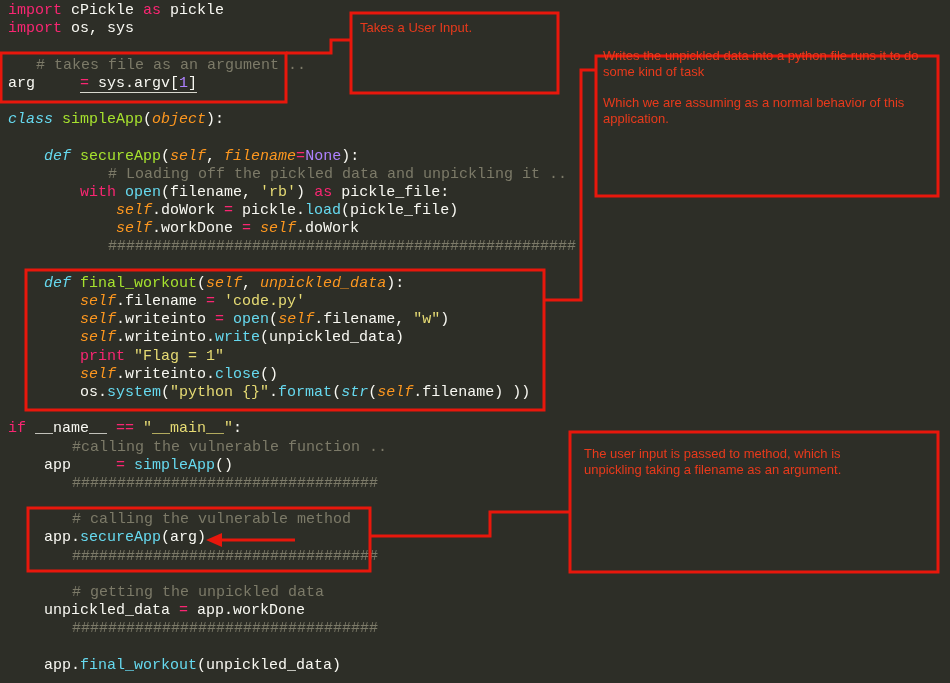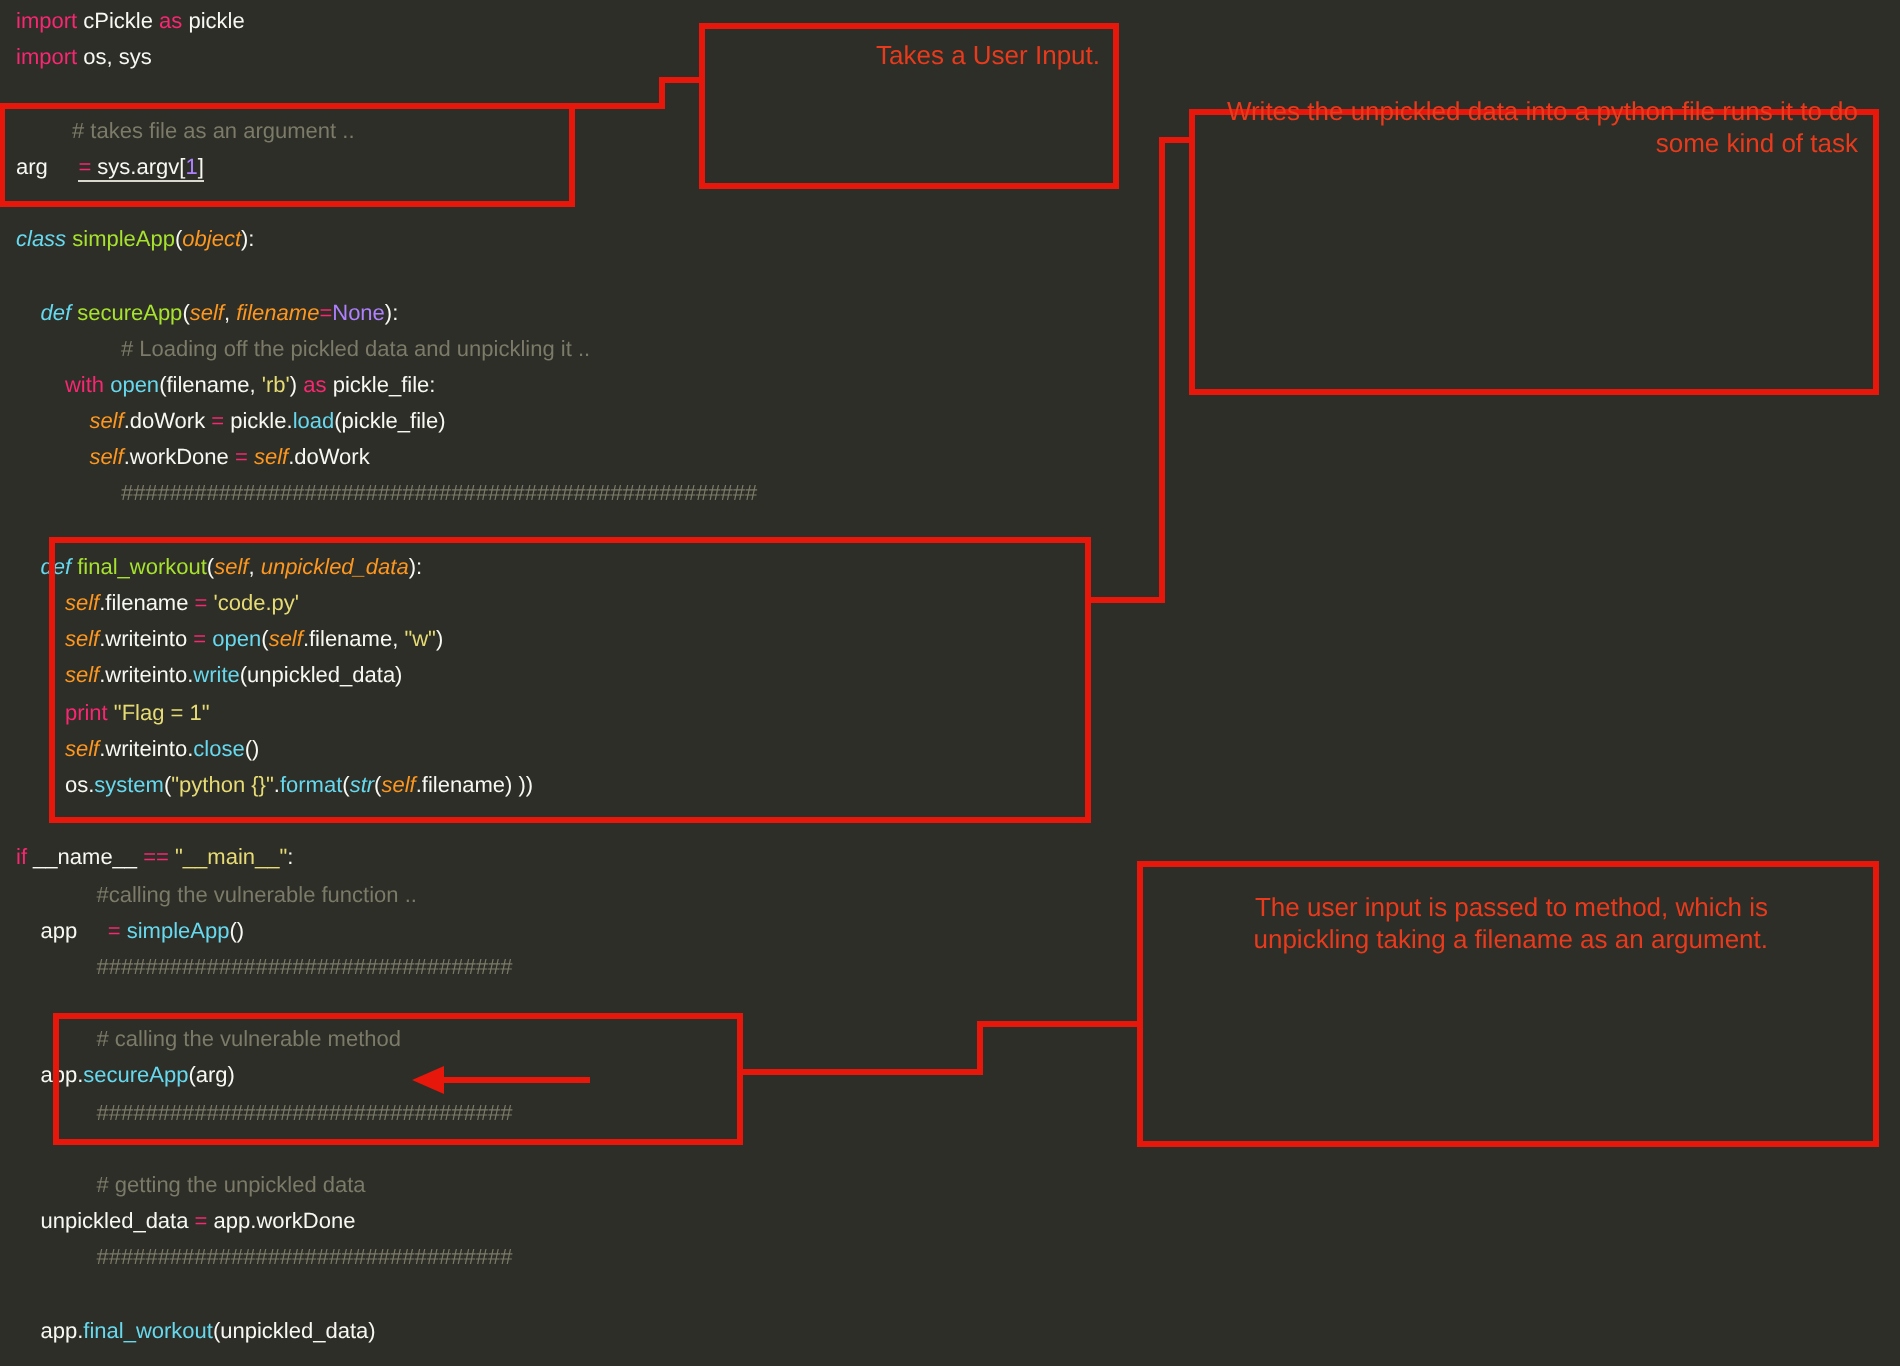--- a/index.html
+++ b/index.html
@@ -9,22 +9,22 @@
     --underline:#d8d8ce;
   }
   html,body{margin:0;padding:0;}
   body{
     width:950px;height:683px;position:relative;overflow:hidden;
     background:var(--bg);
     font-family:"Liberation Sans", sans-serif;
   }
   #code-editor{
     position:absolute;top:2px;left:8px;right:0;
-    font-family:Liberation Sans, sans-serif;
-    font-size:11px;line-height:18.2px;
+    font-family:Liberation Mono, monospace;
+    font-size:15px;line-height:18.2px;
     white-space:pre;
   }
   .line{height:18.2px;}
   .tok-k{color:var(--tok-k);}
   .tok-w{color:var(--tok-w);}
   .tok-c{color:var(--tok-c);margin-left:28px;}
   .tok-g{color:var(--tok-g);}
   .tok-b{color:var(--tok-b);}
   .tok-bi{color:var(--tok-b);font-style:italic;}
   .tok-oi{color:var(--tok-oi);font-style:italic;}
@@ -32,21 +32,21 @@
   .tok-y{color:var(--tok-y);text-align:center;}
   .tok-u{border-bottom:1px solid var(--underline);}
   #annotation-svg{
     position:absolute;left:0;top:0;width:950px;height:683px;
     pointer-events:none;
   }
   .ann-stroke{stroke:var(--red);stroke-width:3;fill:none;}
   .ann-fill{fill:var(--red);}
   .note{
     position:absolute;color:var(--note-text);
-    font-size:13px;line-height:16px;text-align:right;
+    font-size:13px;line-height:16px;
   }
   .note p{margin:0 0 15px 0;}
 </style>
 </head>
 <body>
 
 <div id="code-editor"><div class="line"><span class="tok-k">import</span><span class="tok-w"> cPickle </span><span class="tok-k">as</span><span class="tok-w"> pickle</span></div><div class="line"><span class="tok-k">import</span><span class="tok-w"> os, sys</span></div><div class="line">&nbsp;</div><div class="line"><span class="tok-c"># takes file as an argument ..</span></div><div class="line"><span class="tok-w">arg     </span><span class="tok-k tok-u">=</span><span class="tok-w tok-u"> sys.argv[</span><span class="tok-p tok-u">1</span><span class="tok-w tok-u">]</span></div><div class="line">&nbsp;</div><div class="line"><span class="tok-bi">class</span><span class="tok-g"> simpleApp</span><span class="tok-w">(</span><span class="tok-oi">object</span><span class="tok-w">):</span></div><div class="line">&nbsp;</div><div class="line"><span class="tok-w">    </span><span class="tok-bi">def</span><span class="tok-g"> secureApp</span><span class="tok-w">(</span><span class="tok-oi">self</span><span class="tok-w">, </span><span class="tok-oi">filename</span><span class="tok-k">=</span><span class="tok-p">None</span><span class="tok-w">):</span></div><div class="line"><span class="tok-c">        # Loading off the pickled data and unpickling it ..</span></div><div class="line"><span class="tok-w">        </span><span class="tok-k">with</span><span class="tok-w"> </span><span class="tok-b">open</span><span class="tok-w">(filename, </span><span class="tok-y">'rb'</span><span class="tok-w">) </span><span class="tok-k">as</span><span class="tok-w"> pickle_file:</span></div><div class="line"><span class="tok-w">            </span><span class="tok-oi">self</span><span class="tok-w">.doWork </span><span class="tok-k">=</span><span class="tok-w"> pickle.</span><span class="tok-b">load</span><span class="tok-w">(pickle_file)</span></div><div class="line"><span class="tok-w">            </span><span class="tok-oi">self</span><span class="tok-w">.workDone </span><span class="tok-k">=</span><span class="tok-w"> </span><span class="tok-oi">self</span><span class="tok-w">.doWork</span></div><div class="line"><span class="tok-c">        ####################################################</span></div><div class="line">&nbsp;</div><div class="line"><span class="tok-w">    </span><span class="tok-bi">def</span><span class="tok-g"> final_workout</span><span class="tok-w">(</span><span class="tok-oi">self</span><span class="tok-w">, </span><span class="tok-oi">unpickled_data</span><span class="tok-w">):</span></div><div class="line"><span class="tok-w">        </span><span class="tok-oi">self</span><span class="tok-w">.filename </span><span class="tok-k">=</span><span class="tok-w"> </span><span class="tok-y">'code.py'</span></div><div class="line"><span class="tok-w">        </span><span class="tok-oi">self</span><span class="tok-w">.writeinto </span><span class="tok-k">=</span><span class="tok-w"> </span><span class="tok-b">open</span><span class="tok-w">(</span><span class="tok-oi">self</span><span class="tok-w">.filename, </span><span class="tok-y">"w"</span><span class="tok-w">)</span></div><div class="line"><span class="tok-w">        </span><span class="tok-oi">self</span><span class="tok-w">.writeinto.</span><span class="tok-b">write</span><span class="tok-w">(unpickled_data)</span></div><div class="line"><span class="tok-w">        </span><span class="tok-k">print</span><span class="tok-w"> </span><span class="tok-y">"Flag = 1"</span></div><div class="line"><span class="tok-w">        </span><span class="tok-oi">self</span><span class="tok-w">.writeinto.</span><span class="tok-b">close</span><span class="tok-w">()</span></div><div class="line"><span class="tok-w">        os.</span><span class="tok-b">system</span><span class="tok-w">(</span><span class="tok-y">"python {}"</span><span class="tok-w">.</span><span class="tok-b">format</span><span class="tok-w">(</span><span class="tok-bi">str</span><span class="tok-w">(</span><span class="tok-oi">self</span><span class="tok-w">.filename) ))</span></div><div class="line">&nbsp;</div><div class="line"><span class="tok-k">if</span><span class="tok-w"> __name__ </span><span class="tok-k">==</span><span class="tok-w"> </span><span class="tok-y">"__main__"</span><span class="tok-w">:</span></div><div class="line"><span class="tok-c">    #calling the vulnerable function ..</span></div><div class="line"><span class="tok-w">    app     </span><span class="tok-k">=</span><span class="tok-w"> </span><span class="tok-b">simpleApp</span><span class="tok-w">()</span></div><div class="line"><span class="tok-c">    ##################################</span></div><div class="line">&nbsp;</div><div class="line"><span class="tok-c">    # calling the vulnerable method</span></div><div class="line"><span class="tok-w">    app.</span><span class="tok-b">secureApp</span><span class="tok-w">(arg)</span></div><div class="line"><span class="tok-c">    ##################################</span></div><div class="line">&nbsp;</div><div class="line"><span class="tok-c">    # getting the unpickled data</span></div><div class="line"><span class="tok-w">    unpickled_data </span><span class="tok-k">=</span><span class="tok-w"> app.workDone</span></div><div class="line"><span class="tok-c">    ##################################</span></div><div class="line">&nbsp;</div><div class="line"><span class="tok-w">    app.</span><span class="tok-b">final_workout</span><span class="tok-w">(unpickled_data)</span></div></div>
 
 <svg id="annotation-svg" viewBox="0 0 950 683">
   <rect class="ann-stroke" x="1" y="53" width="285" height="49"></rect>
@@ -59,15 +59,16 @@
   <polyline class="ann-stroke" points="596,70 581,70 581,300 544,300"></polyline>
   <polyline class="ann-stroke" points="570,512 490,512 490,536 370,536"></polyline>
   <line class="ann-stroke" x1="295" y1="540" x2="218" y2="540"></line>
   <polygon class="ann-fill" points="206,540 222,533 222,547"></polygon>
 </svg>
 
 <div class="note" style="left:360px;top:20px;width:190px;">Takes a User Input.</div>
 
 <div class="note" style="left:603px;top:48px;width:326px;">
   <p>Writes the unpickled data into a python file runs it to do some kind of task</p>
+  <p>Which we are assuming as a normal behavior of this application.</p>
 </div>
 
 <div class="note" style="left:584px;top:446px;width:300px;">The user input is passed to method, which is unpickling taking a filename as an argument.</div>
 
 </body></html>

